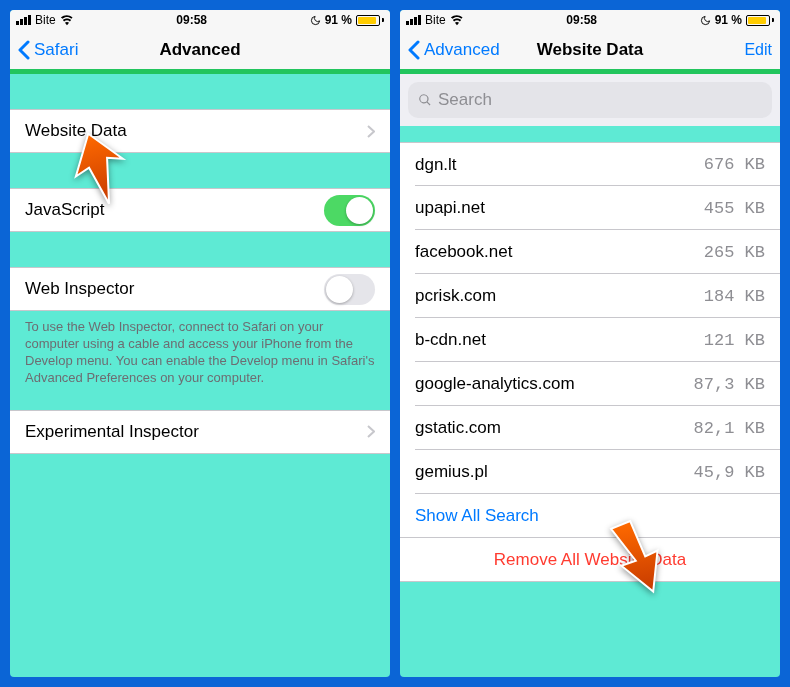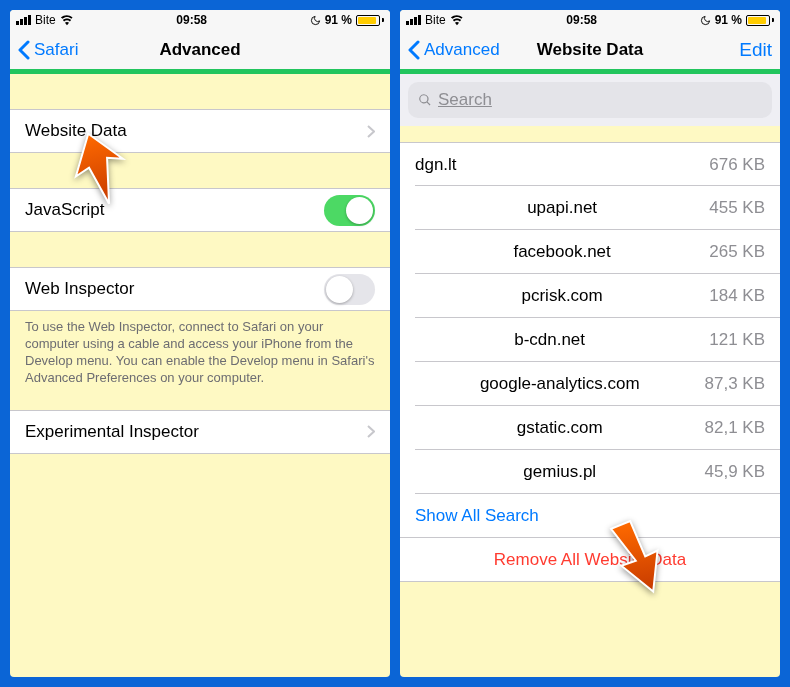--- a/index.html
+++ b/index.html
@@ -1,62 +1,62 @@
 <!DOCTYPE html>
 <html><head>
   <meta charset="utf-8">
   <style>
     * { margin: 0; padding: 0; box-sizing: border-box; font-family: -apple-system, BlinkMacSystemFont, "Segoe UI", Helvetica, Arial, sans-serif; }
     body { background: #0b65d6; display: flex; justify-content: center; align-items: flex-start; padding: 10px; width: 790px; height: 687px; gap: 10px; }
-    .phone { width: 440px; height: 667px; background: #fef9c3; border-radius: 4px; overflow: hidden; display: flex; flex-direction: column; }
+    .phone { width: 440px; height: 667px; background: #5eead4; border-radius: 4px; overflow: hidden; display: flex; flex-direction: column; }
     
     .status-bar { height: 20px; background: #f7f7f7; display: flex; align-items: center; justify-content: space-between; padding: 0 6px; font-size: 12px; font-weight: 600; color: #000; }
     .status-left { display: flex; align-items: center; gap: 4px; }
     .status-center { font-weight: 600; }
     .status-right { display: flex; align-items: center; gap: 4px; }
     .signal-bars { display: flex; align-items: flex-end; gap: 1px; }
     .signal-bars span { width: 3px; background: #000; display: inline-block; }
     .signal-bars span:nth-child(1){height:4px;} .signal-bars span:nth-child(2){height:6px;} .signal-bars span:nth-child(3){height:8px;} .signal-bars span:nth-child(4){height:10px;}
     .carrier { font-size: 12px; font-weight: 400; }
     .wifi-icon svg { width: 14px; height: 14px; display: block; }
     .moon-icon svg { width: 11px; height: 11px; display: block; }
     .battery { display: flex; align-items: center; gap: 2px; }
     .battery-body { width: 24px; height: 11px; border: 1px solid #000; border-radius: 2px; position: relative; padding: 1px; }
     .battery-fill { height: 100%; background: #ffcc00; border-radius: 1px; }
     .battery-tip { width: 2px; height: 4px; background: #000; border-radius: 0 1px 1px 0; }
     
     .nav-bar { height: 44px; background: #f7f7f7; border-bottom: 5px solid #22c55e; display: flex; align-items: center; position: relative; padding: 0 8px; }
     .nav-back { display: flex; align-items: center; color: #007aff; font-size: 17px; gap: 4px; }
     .nav-back svg { width: 12px; height: 20px; }
     .nav-title { position: absolute; left: 0; right: 0; text-align: center; font-weight: 600; font-size: 17px; pointer-events: none; }
-    .nav-right { margin-left: auto; color: #007aff; font-size: 19px; }
+    .nav-right { margin-left: auto; color: #007aff; font-size: 16px; }
     
     .content { flex: 1; overflow-y: auto; }
     .group { margin-top: 35px; }
     .group.tight { margin-top: 16px; }
     .cell { background: #fff; border-top: 1px solid #c8c7cc; border-bottom: 1px solid #c8c7cc; min-height: 44px; display: flex; align-items: center; padding: 0 15px; position: relative; }
-    .cell + .cell { border-top: none; text-align: center; }
+    .cell + .cell { border-top: none; }
     .group > .cell:not(:last-child)::after { content: ""; position: absolute; left: 15px; right: 0; bottom: 0; height: 1px; background: #c8c7cc; }
     .cell-label { font-size: 17px; color: #000; flex: 1; }
-    .cell-value { font-size: 17px; color: #8e8e93; }
+    .cell-value { font-size: 17px; color: #8e8e93; font-family: Liberation Mono, monospace; }
     .cell-link { color: #007aff; font-size: 17px; }
     .cell-danger { color: #ff3b30; font-size: 17px; text-align: center; flex: 1; }
     .chevron { color: #c7c7cc; margin-left: 8px; }
     .chevron svg { width: 8px; height: 13px; display: block; }
     .footer-text { font-size: 13px; color: #6d6d72; padding: 8px 15px; line-height: 1.3; }
     
     .toggle { width: 51px; height: 31px; border-radius: 16px; position: relative; }
     .toggle.on { background: #4cd964; }
     .toggle.off { background: #e5e5ea; }
     .toggle-knob { position: absolute; top: 2px; width: 27px; height: 27px; background: #fff; border-radius: 50%; box-shadow: 0 1px 3px rgba(0,0,0,0.3); }
     .toggle.on .toggle-knob { right: 2px; }
     .toggle.off .toggle-knob { left: 2px; }
     
     .search-wrap { padding: 8px; background: #efeff4; }
-    .search-field { background: #e4e4e9; border-radius: 10px; height: 36px; display: flex; align-items: center; padding: 0 10px; gap: 6px; color: #8e8e93; text-decoration: underline; }
+    .search-field { background: #e4e4e9; border-radius: 10px; height: 36px; display: flex; align-items: center; padding: 0 10px; gap: 6px; color: #8e8e93; }
     .search-field svg { width: 14px; height: 14px; }
     .search-ph { font-size: 17px; }
     
     .arrow-annot { position: absolute; pointer-events: none; z-index: 100; }
     .arrow-annot svg { filter: drop-shadow(0 2px 3px rgba(0,0,0,0.4)); }
     .phone { position: relative; }
   </style>
 </head>
 <body>
 

